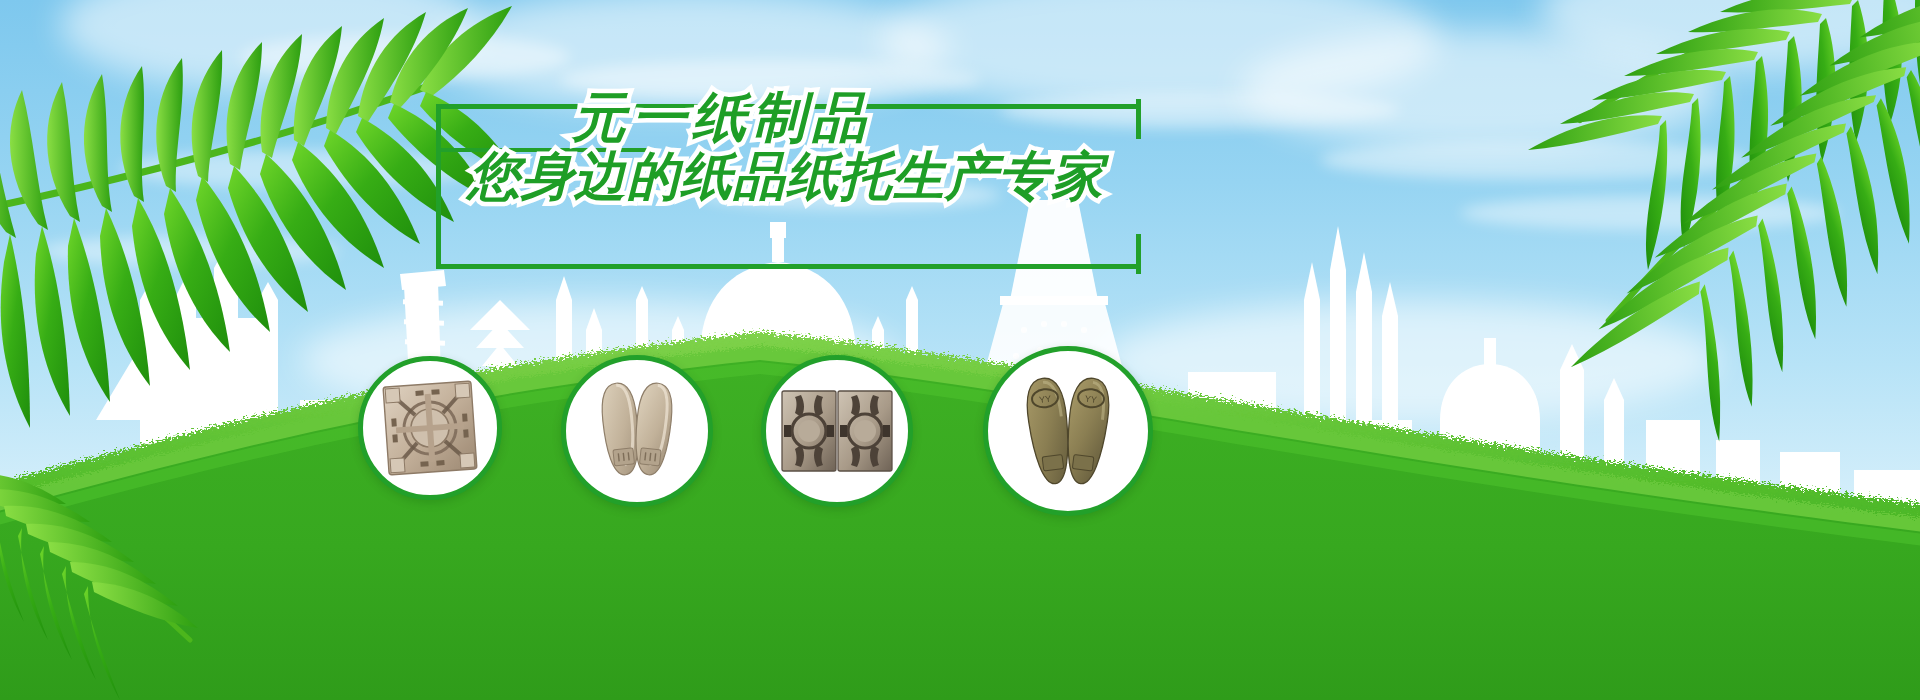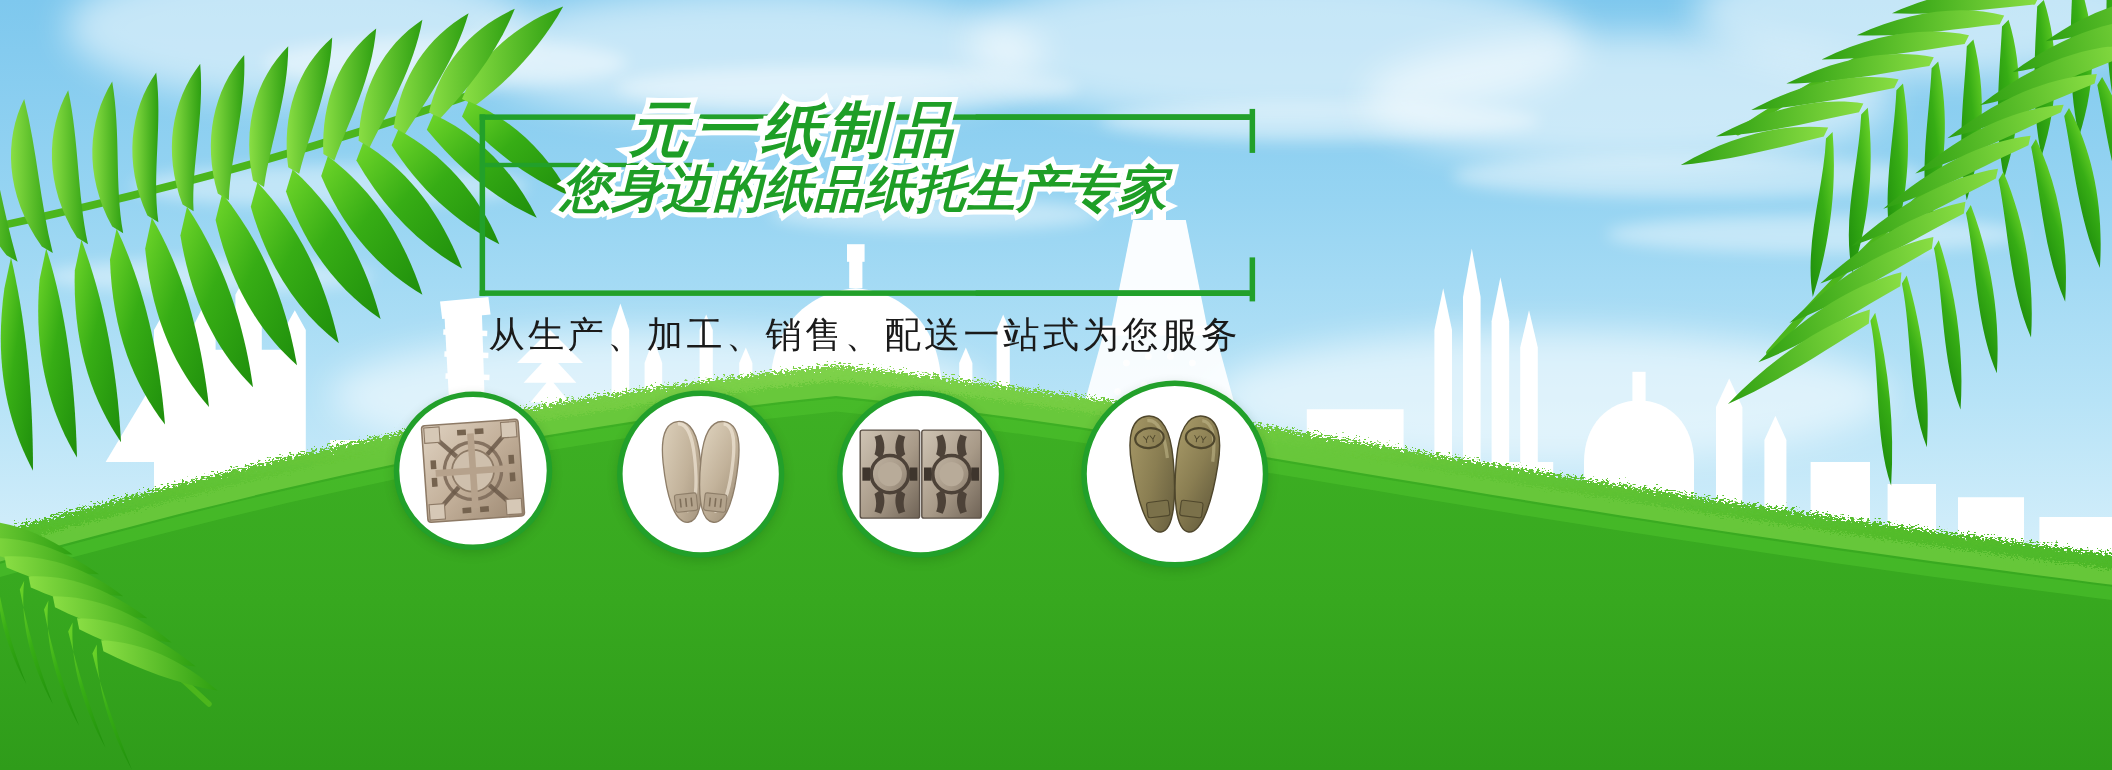--- a/index.html
+++ b/index.html
@@ -50,21 +50,21 @@
     position:absolute; right:-5px; width:5px; height:40px; background:#22a02a;
   }
   #bracket-right-top { top:-5px; }
   #bracket-right-bot { bottom:-5px; }
 
   .hl-line { position:absolute; left:0; width:100%; text-align:center; white-space:nowrap;
              color:#1e9e26; font-weight:bold; letter-spacing:2px;
              -webkit-text-stroke:9px #ffffff; paint-order:stroke fill;
              text-shadow:0 0 2px rgba(255,255,255,.9); }
   #hl1 { top:-22px; font-size:54px; left:136px; width:auto; letter-spacing:6px; }
-  #hl2 { top:38px; font-size:45px; letter-spacing:1px; }
+  #hl2 { top:38px; font-size:52px; letter-spacing:1px; }
 
   .rule { position:absolute; height:4px; background:#22a02a; top:44px; }
   #rule-l { left:5px; width:208px; }
 
   #subtitle {
     position:absolute; left:436px; top:282px; width:700px; text-align:center;
     font-size:33px; color:#1a1a1a; letter-spacing:3px; white-space:nowrap;
     font-family:"Liberation Serif", serif;
   }
 
@@ -385,21 +385,20 @@
 
   <div id="headline-block">
     <div id="bracket"></div>
     <div id="bracket-right-top"></div>
     <div id="bracket-right-bot"></div>
     <div class="rule" id="rule-l"></div>
     <div class="hl-line" id="hl1">元一纸制品</div>
     <div class="hl-line" id="hl2">您身边的纸品纸托生产专家</div>
   </div>
 
-  <div id="subtitle">从生产、加工、销售、配送一站式为您服务</div>
 
   <div class="pcircle" id="pc1">
     <svg class="pimg" width="104" height="104" viewBox="0 0 104 104">
       <defs>
         <linearGradient id="p1g" x1="0" y1="0" x2="1" y2="1">
           <stop offset="0%" stop-color="#dfd2c1"></stop>
           <stop offset="50%" stop-color="#c3b09a"></stop>
           <stop offset="100%" stop-color="#9c8872"></stop>
         </linearGradient>
       </defs>

